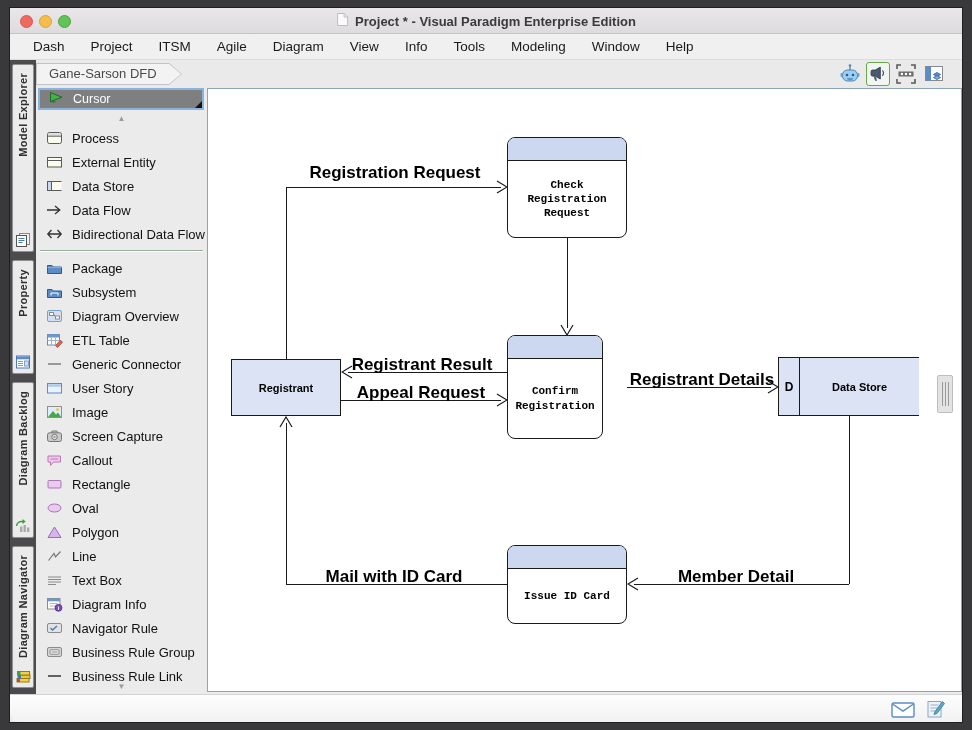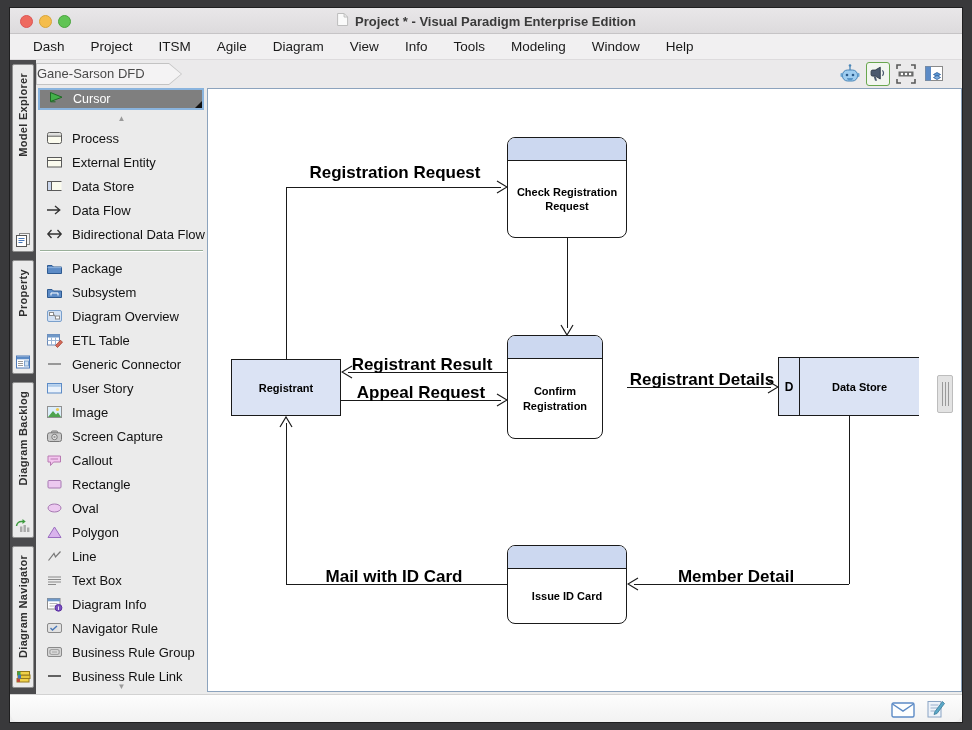--- a/index.html
+++ b/index.html
@@ -23,21 +23,21 @@
   .menubar { position:absolute; left:0; top:26px; right:0; height:26px; background:#f1f0f1;
              border-bottom:1px solid #dddbdd; display:flex; align-items:center; padding-left:10px; }
   .menu-item { font-size:13.5px; color:#1a1a1a; padding:0 13px; height:26px; line-height:26px; cursor:default; }
 
   
   .toolrow { position:absolute; left:0; top:52px; right:0; height:28px; background:#ebeaeb; }
   .crumb-outer { position:absolute; left:26px; top:3px; width:146px; height:22px; background:#c3c3c3;
                  clip-path:polygon(0 0, calc(100% - 13px) 0, 100% 50%, calc(100% - 13px) 100%, 0 100%); }
   .crumb-inner { position:absolute; left:1px; top:1px; right:1px; bottom:1px; background:#f4f3f4;
                  clip-path:polygon(0 0, calc(100% - 12px) 0, 100% 50%, calc(100% - 12px) 100%, 0 100%);
-                 font-size:13px; color:#4a4a4a; line-height:20px; }
+                 font-size:13px; color:#4a4a4a; line-height:20px; padding-left:12px; }
   .tool-btn { position:absolute; top:2px; width:24px; height:24px; border-radius:3px;
               display:flex; align-items:center; justify-content:center; }
   .tool-btn.selected { border:1.5px solid #69a74e; background:#f2f6f0; }
 
   
   .tabstrip { position:absolute; left:0; top:52px; width:26px; bottom:28px; background:#4b4b4d; }
   .side-tab { position:absolute; left:2px; width:22px; background:#ebebeb;
               border:1px solid #8f8f8f; border-radius:2px; }
   .vtext { position:absolute; top:8px; left:50%; transform:translateX(-50%) rotate(180deg);
            writing-mode:vertical-rl; font-size:11px; font-weight:bold; color:#2f2f2f;
@@ -57,21 +57,21 @@
   .prow .pic { width:17px; height:16px; flex:0 0 17px; }
   .plabel { font-size:13px; color:#111; white-space:nowrap; }
   .psep { position:absolute; left:4px; right:4px; top:158px; height:10px; }
   .psep:before { content:""; position:absolute; left:0; right:0; top:4px; height:1px; background:#9ab09a; box-shadow:0 1px 0 #fff; }
 
   
   .canvas { position:absolute; left:197px; top:80px; width:755px; height:604px; background:#fff;
             border:1px solid #8ca3bd; }
   .node { position:absolute; font-size:11px; font-weight:600; color:#000; }
   .ext-entity { background:#dbe3f4; border:1.4px solid #1a1a1a; display:flex; align-items:center; justify-content:center; text-align:center; }
-  .process { background:#fff; border:1.4px solid #1a1a1a; border-radius:8px; overflow:hidden; }
+  .process { background:#fff; border:1.4px solid #1a1a1a; border-radius:8px; overflow:hidden;font-family:Liberation Mono, monospace; }
   .proc-head { height:23px; background:#ccd8f0; border-bottom:1.4px solid #1a1a1a; }
   .proc-body { position:absolute; left:0; right:0; top:23px; bottom:0; display:flex; align-items:center; justify-content:center; text-align:center; padding:0 6px; line-height:1.3; }
   .dstore { background:#dbe3f4; border:1.4px solid #1a1a1a; border-right:none; display:flex; }
   .d-cell { width:21px; border-right:1.4px solid #1a1a1a; display:flex; align-items:center; justify-content:center; font-size:12px; }
   .d-name { flex:1; display:flex; align-items:center; justify-content:center; }
   .hl { position:absolute; height:1px; background:#1a1a1a; }
   .vl { position:absolute; width:1px; background:#1a1a1a; }
   .ah { position:absolute; }
   .flabel { position:absolute; transform:translate(-50%,-50%); font-size:17px; font-weight:600; color:#000; white-space:nowrap; }
   .grip { position:absolute; left:729px; top:286px; width:16px; height:38px; background:#e3e3e3;

